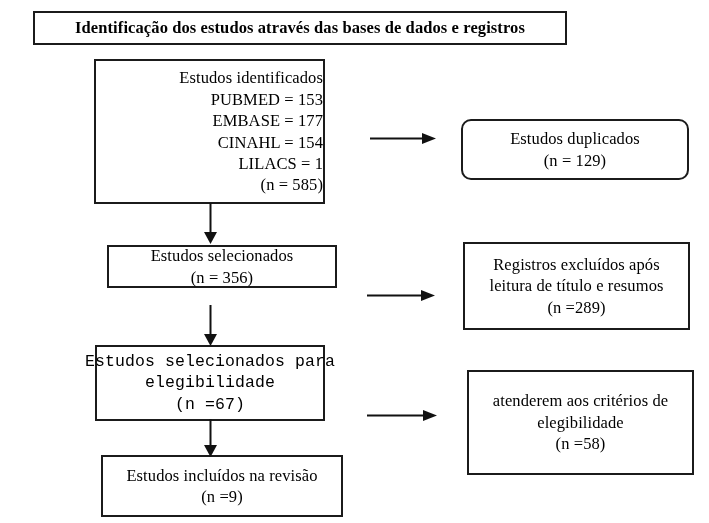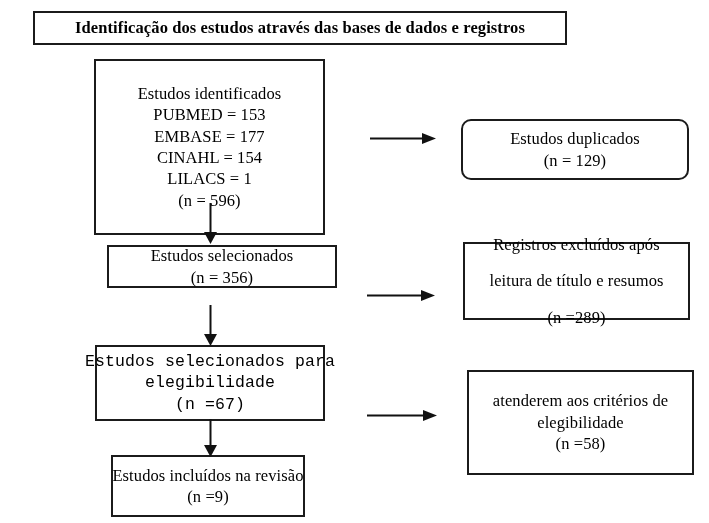--- a/index.html
+++ b/index.html
@@ -49,56 +49,56 @@
     border-width: 2px;
     font-weight: bold;
     font-size: 16.5px;
   }
 
   
   #box-identified {
     left: 94px;
     top: 59px;
     width: 231px;
-    height: 176px;
+    height: 145px;
+    align-items: flex-end;
   }
   #box-screened {
     left: 107px;
     top: 245px;
     width: 230px;
     height: 43px;
   }
   #box-eligibility {
     left: 95px;
     top: 345px;
     width: 230px;
     height: 76px;
     font-family: Liberation Mono, monospace;
   }
   #box-included {
-    left: 111px;
+    left: 101px;
     top: 455px;
-    width: 194px;
+    width: 242px;
     height: 62px;
   }
 
   
   #box-duplicates {
     left: 461px;
     top: 119px;
     width: 228px;
     height: 61px;
     border-radius: 10px;
   }
   #box-excluded-title {
     left: 463px;
     top: 242px;
     width: 227px;
-    height: 78px;
-    gap: 15px;
+    height: 88px;
   }
   #box-excluded-criteria {
     left: 467px;
     top: 370px;
     width: 227px;
     height: 105px;
   }
 
   
   .arrow {
@@ -127,21 +127,21 @@
   <div class="box" id="title-box">
     <span class="line">Identificação dos estudos através das bases de dados e registros</span>
   </div>
 
   <div class="box" id="box-identified">
     <span class="line">Estudos identificados</span>
     <span class="line">PUBMED = 153</span>
     <span class="line">EMBASE = 177</span>
     <span class="line">CINAHL = 154</span>
     <span class="line">LILACS = 1</span>
-    <span class="line">(n = 596)</span>
+    <span class="line">(n = 585)</span>
   </div>
 
   <div class="box" id="box-duplicates">
     <span class="line">Estudos duplicados</span>
     <span class="line">(n = 129)</span>
   </div>
 
   <div class="box" id="box-screened">
     <span class="line">Estudos selecionados</span>
     <span class="line">(n = 356)</span>

